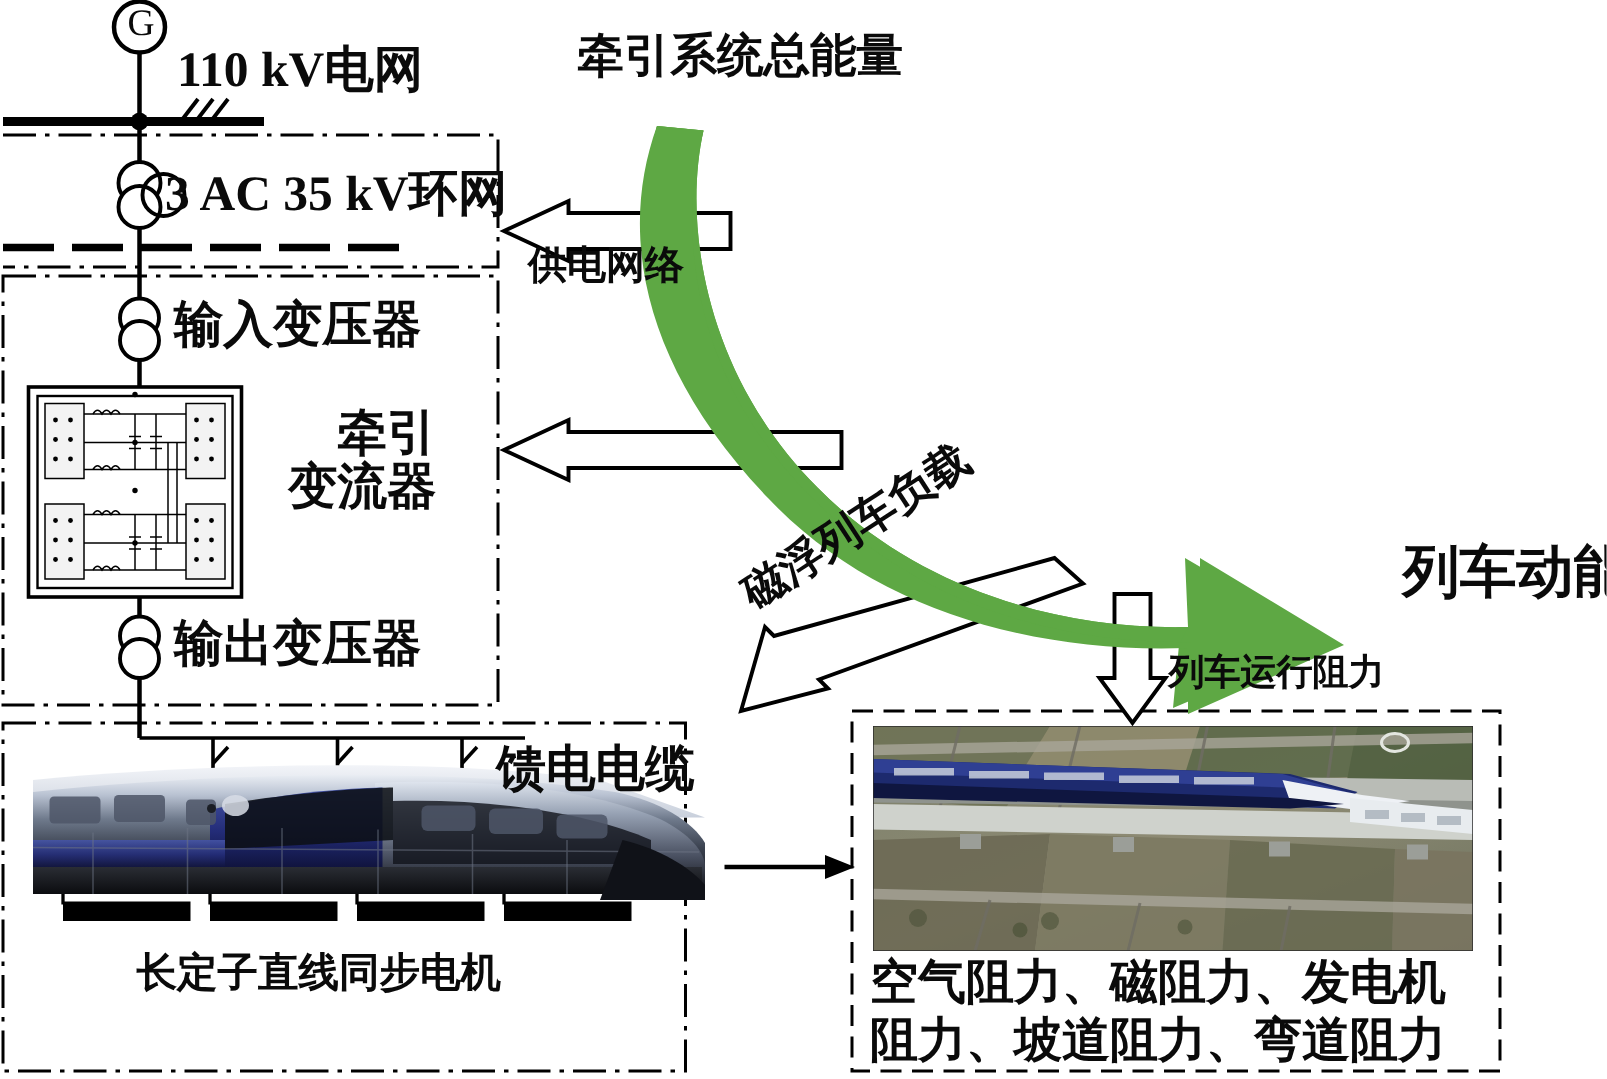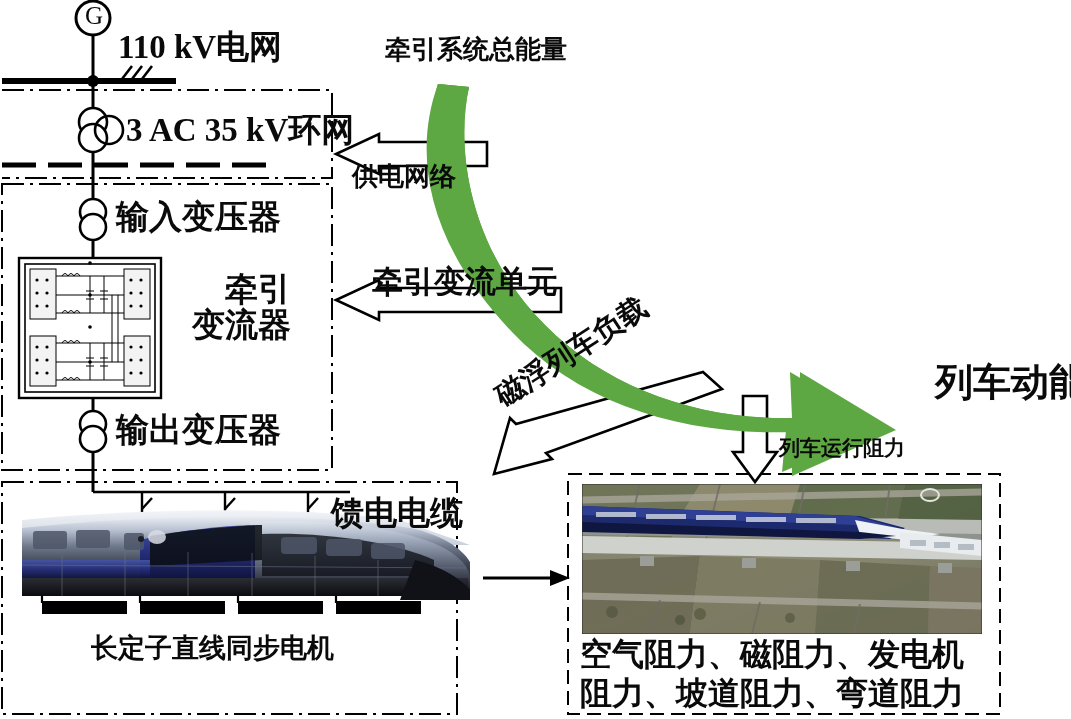--- a/index.html
+++ b/index.html
@@ -358,43 +358,42 @@
                C448,170 470,268 552,342
                C620,404 706,430 800,428
                L800,372 L896,430 L792,476 L792,432
                C684,436 580,404 512,332
                C428,244 412,156 438,84 Z" fill="#5ea844"></path>
     </g>
   </svg>
 
   <div class="lbl" style="left:118px;top:30px;font-size:33px;">110 kV电网</div>
 
-  <div class="lbl" style="left:110px;top:113px;font-size:33px;margin-left:16px;">3 AC 35 kV环网</div>
+  <div class="lbl" style="left:110px;top:113px;font-size:33px;">3 AC 35 kV环网</div>
 
   <div class="lbl" style="left:116px;top:200px;font-size:33px;">输入变压器</div>
 
   <div class="lbl two" style="left:192px;top:272px;font-size:33px;text-align:right;">牵引
 变流器</div>
 
   <div class="lbl" style="left:116px;top:413px;font-size:33px;">输出变压器</div>
 
   <div class="lbl" style="left:331px;top:496px;font-size:33px;text-align:center;">馈电电缆</div>
 
   <div class="lbl" style="left:91px;top:634px;font-size:27px;">长定子直线同步电机</div>
 
-  <div class="lbl" style="left:385px;top:36px;font-size:26px;">牵引系统总能量</div>
+  <div class="lbl" style="left:385px;top:20px;font-size:31px;">牵引系统总能量</div>
 
   <div class="lbl" style="left:352px;top:126px;font-size:26px;margin-top:37px;">供电网络</div>
 
-  <div class="lbl" style="left:372px;top:265px;font-size:31px;">牵引变流单元</div>
 
   <div class="lbl" style="left:490px;top:386px;font-size:29px;transform:rotate(-33deg);transform-origin:left top;">磁浮列车负载</div>
 
   <div class="lbl" style="left:935px;top:362px;font-size:38px;">列车动能</div>
 
-  <div class="lbl" style="left:779px;top:437px;font-size:21px;">列车运行阻力</div>
+  <div class="lbl" style="left:779px;top:437px;font-size:24px;">列车运行阻力</div>
 
   <div class="lbl" style="left:580px;top:637px;font-size:32px;">空气阻力、磁阻力、发电机</div>
   <div class="lbl" style="left:580px;top:676px;font-size:32px;">阻力、坡道阻力、弯道阻力</div>
 
   <div class="lbl" style="left:85px;top:2px;font-size:25px;font-weight:400;">G</div>
 
 </div>
 
 </body></html>

